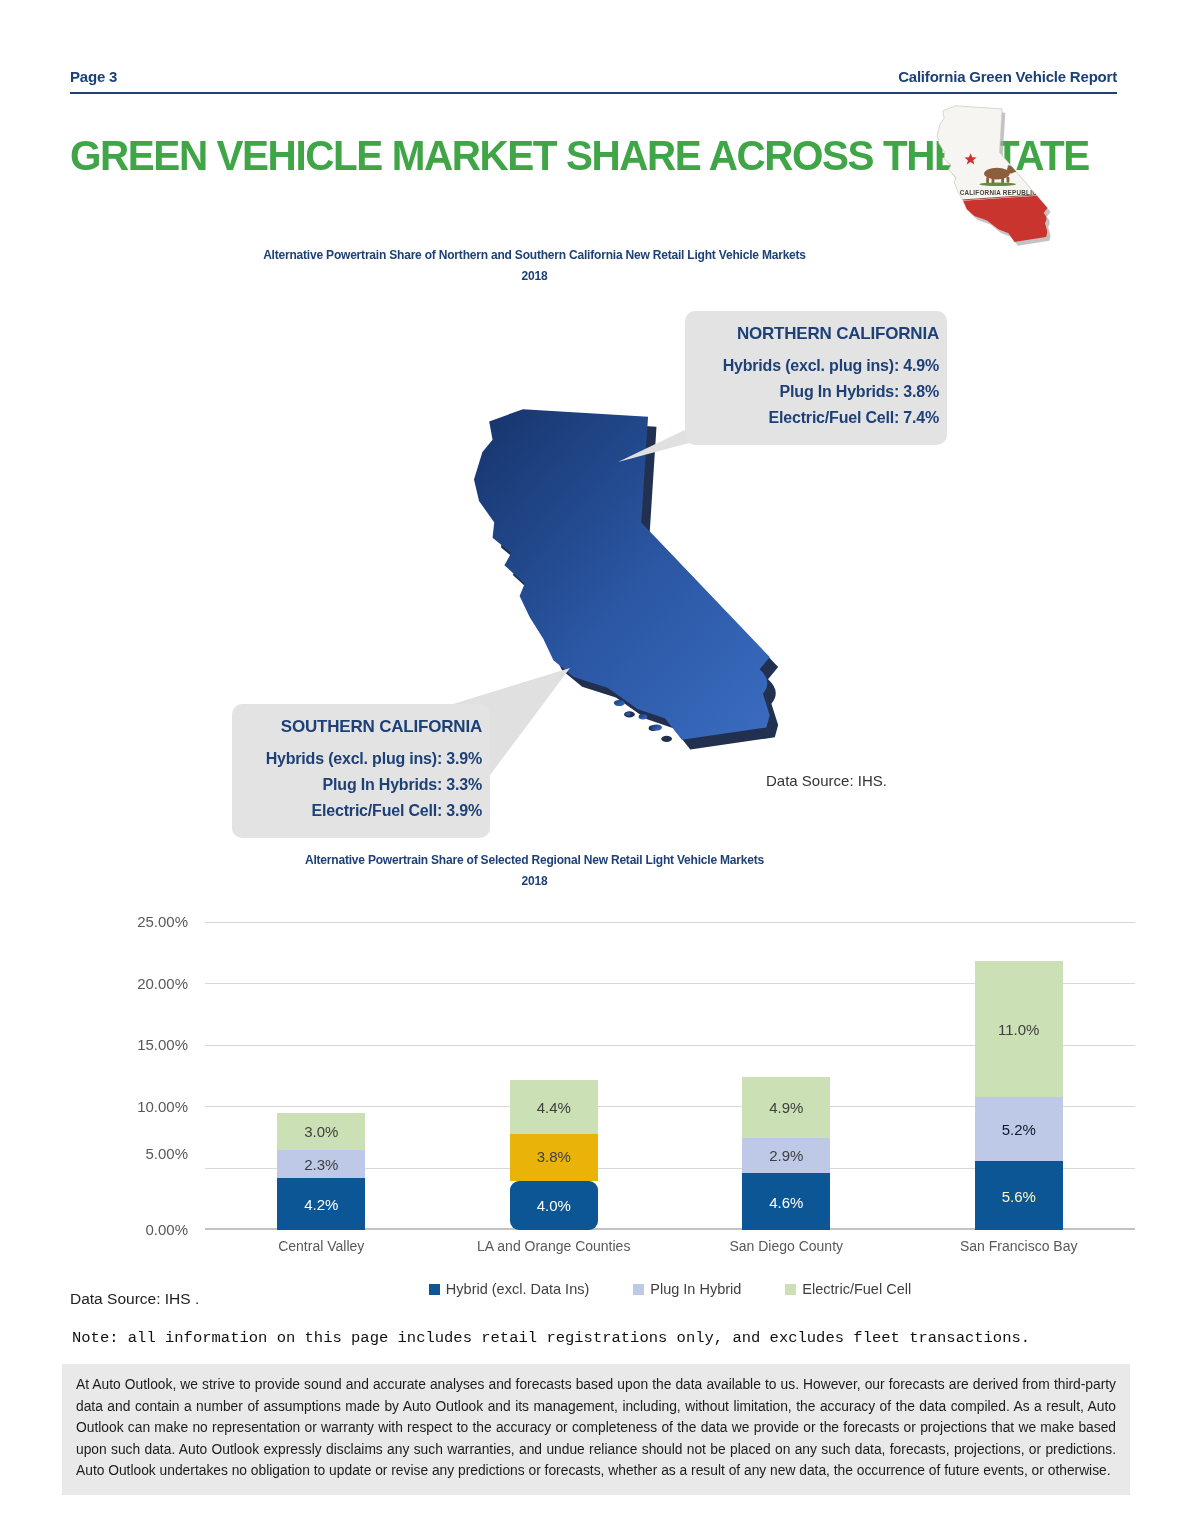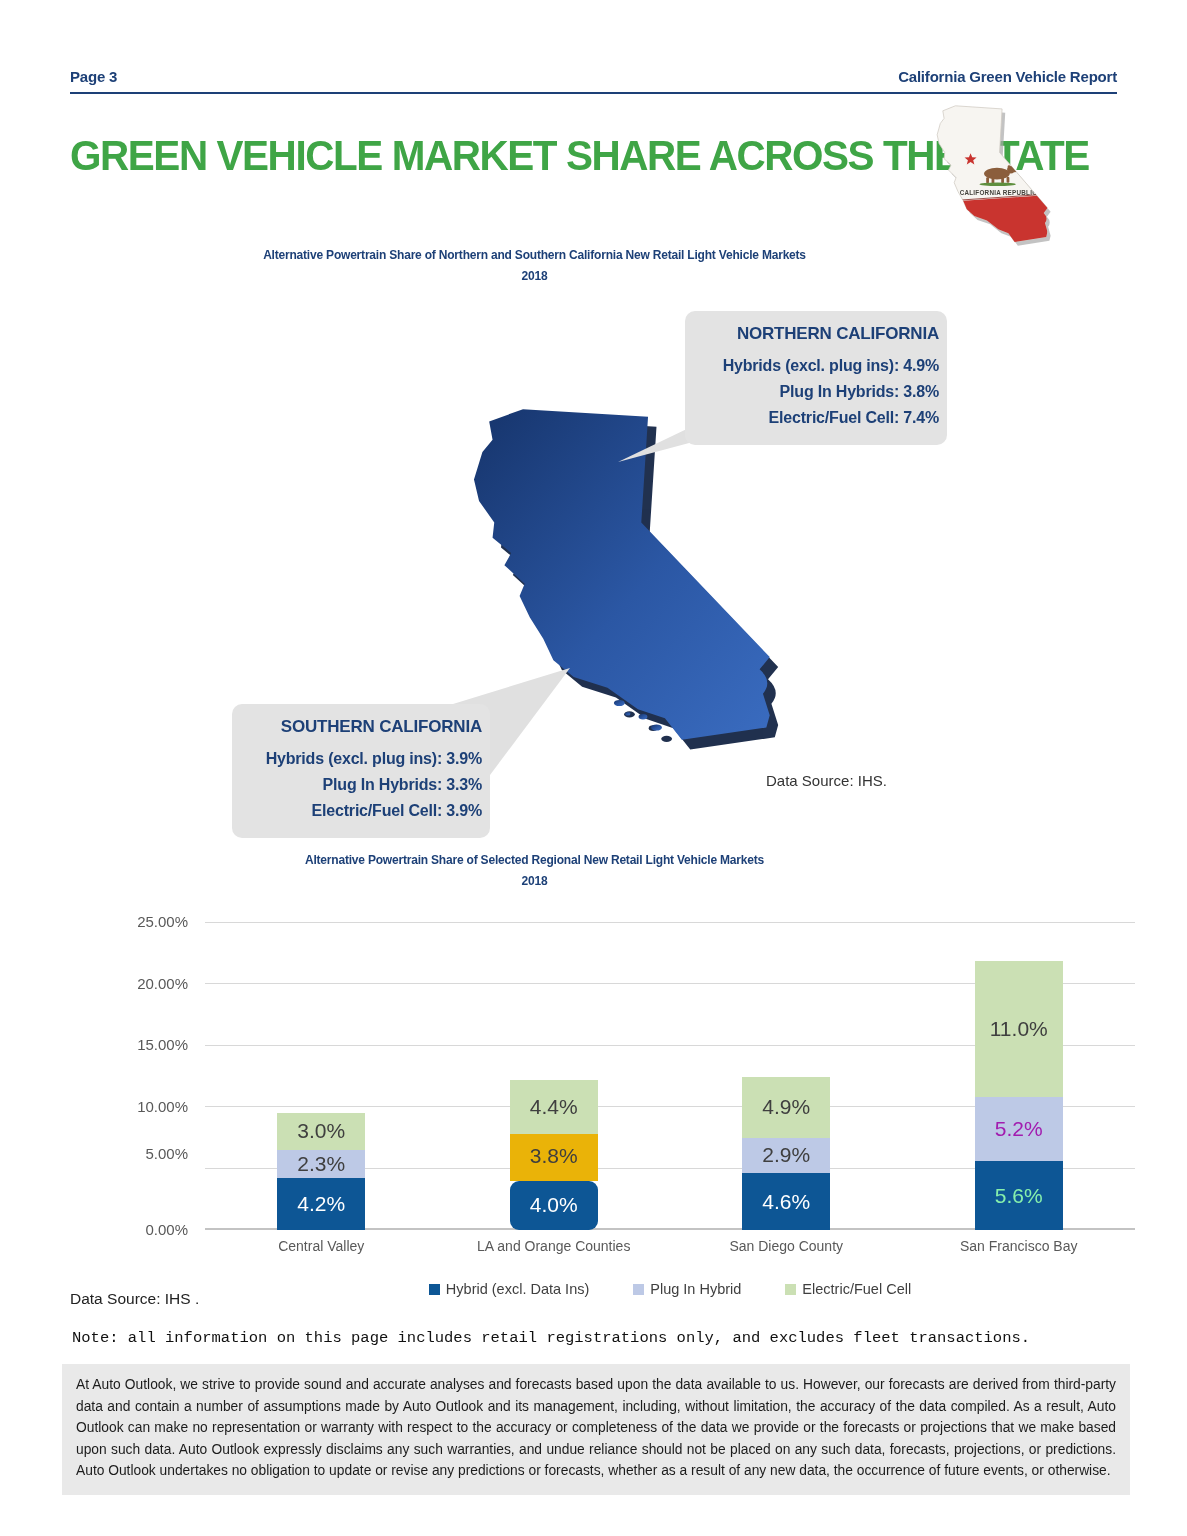--- a/index.html
+++ b/index.html
@@ -45,21 +45,21 @@
   #plot-area{position:absolute;left:135px;top:10px;width:930px;height:308px;}
   .gridline{position:absolute;left:0;width:100%;height:1px;background:#d8d8d8;}
   .gridline.axis-line{height:2px;background:#c3c3c3;}
   .ytick{
     position:absolute;left:0;width:118px;text-align:right;
     font-size:15px;color:#595959;
   }
   .seg{position:absolute;width:88px;}
   .seg .seg-label{
     position:absolute;left:0;right:0;top:50%;transform:translateY(-50%);
-    text-align:center;font-size:21px;
+    text-align:center;font-size:15px;
   }
   .xlabel{
     position:absolute;top:326px;text-align:center;
     font-size:14px;color:#595959;
   }
   .legend{
     position:absolute;left:135px;top:369px;width:930px;
     display:flex;justify-content:center;gap:44px;
   }
   .legend-item{display:flex;align-items:center;font-size:14.5px;color:#3f3f3f;}
@@ -205,24 +205,24 @@
         <div class="seg" style="left: 537.25px; bottom: 0px; height: 56.672px; background: rgb(13, 86, 149);">
           <div class="seg-label" style="color: rgb(255, 255, 255);">4.6%</div>
         </div>
         <div class="seg" style="left: 537.25px; bottom: 56.672px; height: 35.728px; background: rgb(189, 201, 230);">
           <div class="seg-label" style="color: rgb(63, 63, 63);">2.9%</div>
         </div>
         <div class="seg" style="left: 537.25px; bottom: 92.4px; height: 60.368px; background: rgb(203, 224, 180);">
           <div class="seg-label" style="color: rgb(63, 63, 63);">4.9%</div>
         </div>
         <div class="seg" style="left: 769.75px; bottom: 0px; height: 68.992px; background: rgb(13, 86, 149);">
-          <div class="seg-label" style="color: #86efac;">5.6%</div>
+          <div class="seg-label" style="color: #fef9c3;">5.6%</div>
         </div>
         <div class="seg" style="left: 769.75px; bottom: 68.992px; height: 64.064px; background: rgb(189, 201, 230);">
-          <div class="seg-label" style="color: #a21caf;">5.2%</div>
+          <div class="seg-label" style="color: #0f172a;">5.2%</div>
         </div>
         <div class="seg" style="left: 769.75px; bottom: 133.056px; height: 135.52px; background: rgb(203, 224, 180);">
           <div class="seg-label" style="color: rgb(63, 63, 63);">11.0%</div>
         </div>
       </div>
     <div id="x-axis-labels">
         <div class="xlabel" style="left: 135px; width: 232.5px;">Central Valley</div>
         <div class="xlabel" style="left: 367.5px; width: 232.5px;">LA and Orange Counties</div>
         <div class="xlabel" style="left: 600px; width: 232.5px;">San Diego County</div>
         <div class="xlabel" style="left: 832.5px; width: 232.5px;">San Francisco Bay</div>

